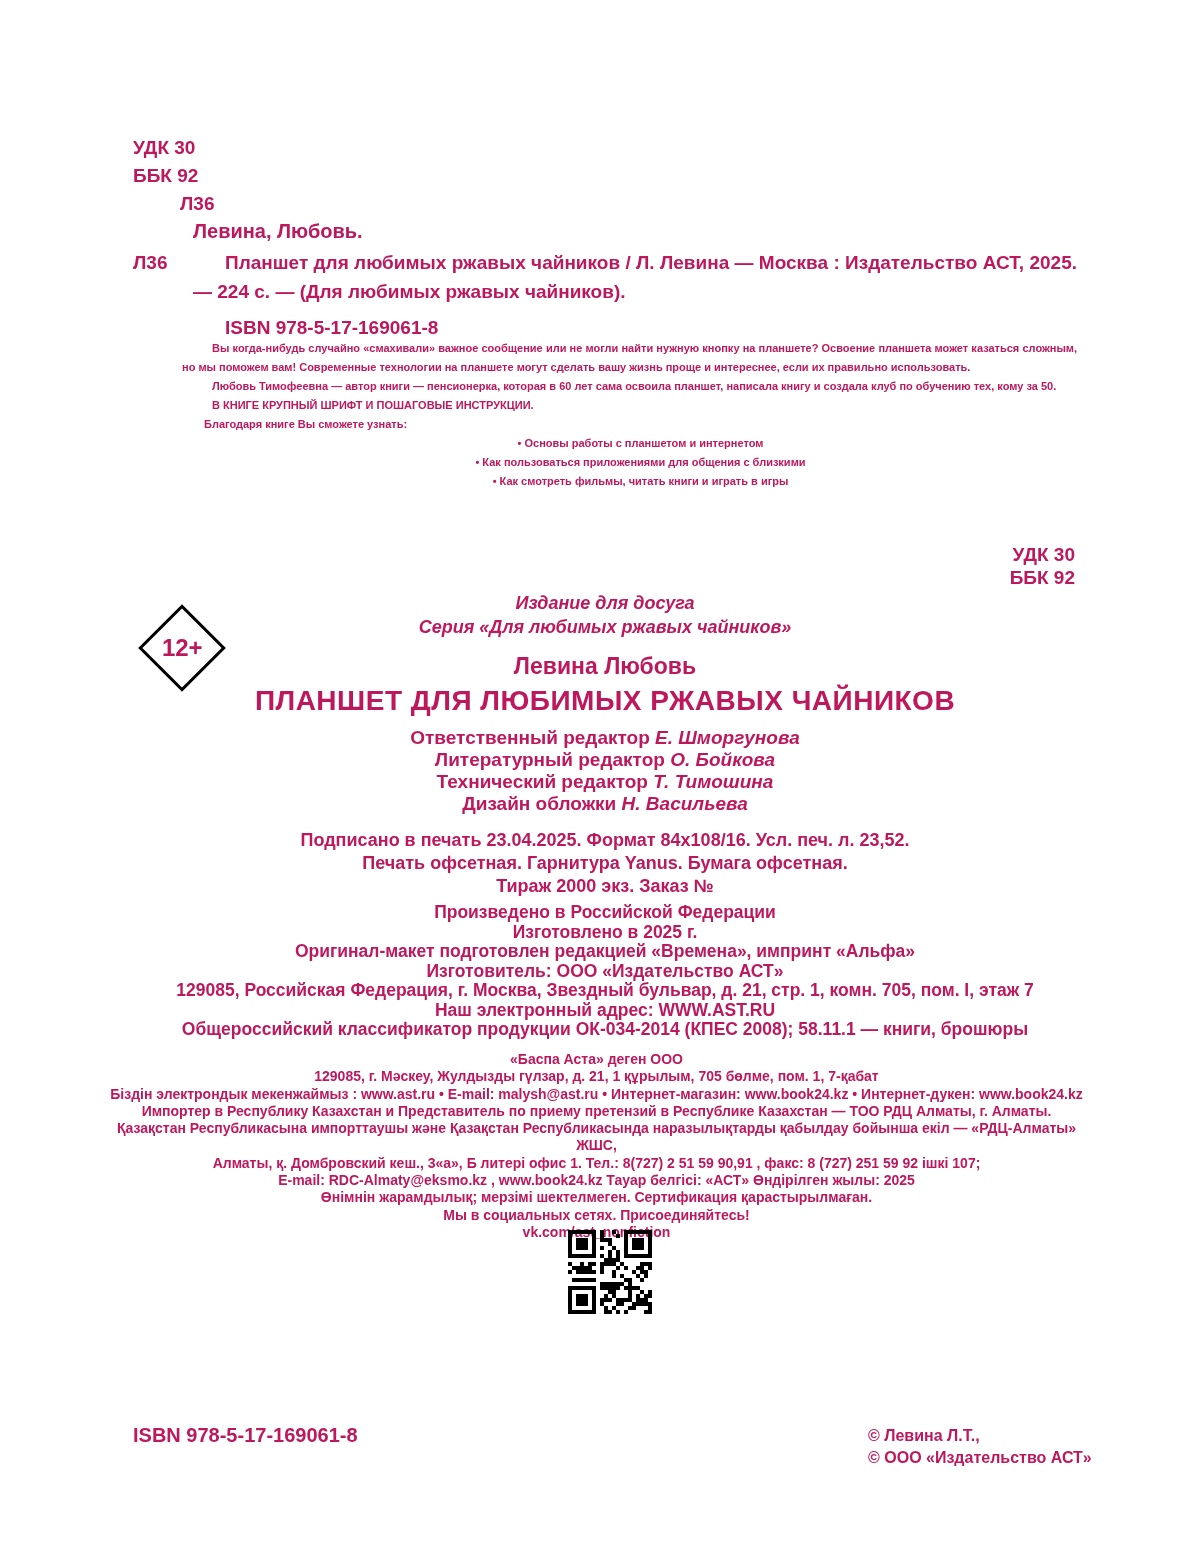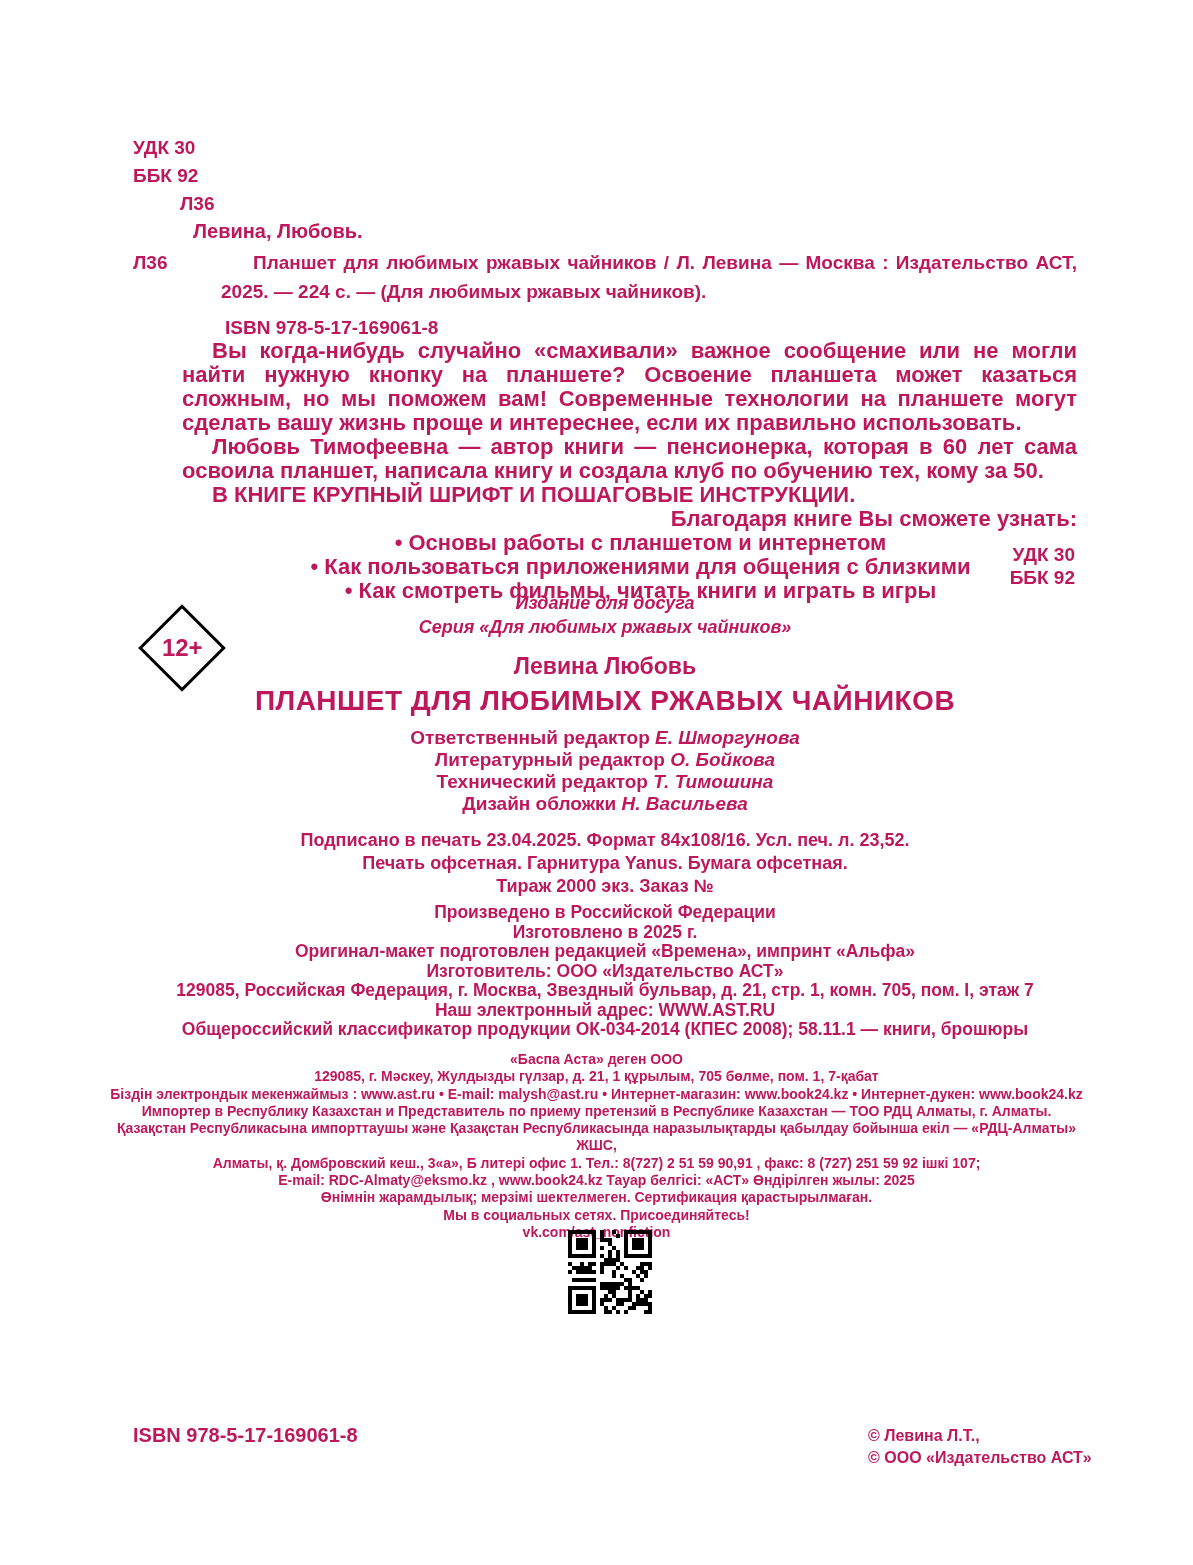--- a/index.html
+++ b/index.html
@@ -6,26 +6,26 @@
   .page{
     position:relative;width:1193px;height:1565px;background:#fff;color:#be185d;
     font-family:"Liberation Sans",sans-serif;font-weight:700;overflow:hidden;
   }
   
   .codes{position:absolute;left:133px;top:134px;font-size:19px;line-height:28px;}
   .codes .l36{padding-left:47px;}
   .author-head{position:absolute;left:193px;top:220px;font-size:20px;}
   .catalog{position:absolute;left:133px;top:248px;width:944px;font-size:19px;line-height:29px;}
   .catalog .code{position:absolute;left:0;top:0;}
-  .catalog .entry{margin-left:88px;text-indent:32px;text-align:justify;}
+  .catalog .entry{margin-left:60px;text-indent:32px;text-align:justify;}
   .isbn-top{position:absolute;left:225px;top:317px;font-size:19px;}
   
-  .annotation{position:absolute;left:182px;top:339px;width:895px;font-size:22px;line-height:24px;}
+  .annotation{position:absolute;left:182px;top:339px;width:895px;font-size:11px;line-height:19px;}
   .annotation p{margin:0;text-indent:30px;text-align:justify;}
-  .annotation .lead{text-indent:22px;text-align:right;}
+  .annotation .lead{text-indent:22px;text-align:left;}
   .annotation .bullet{margin-left:22px;text-align:center;}
   .udk-right{position:absolute;right:118px;top:543px;text-align:right;font-size:19px;line-height:23px;}
   
   .edition{position:absolute;left:133px;top:591px;width:944px;text-align:center;}
   .edition .it{font-style:italic;font-size:18px;line-height:24px;}
   .edition .author{font-size:23px;margin-top:14px;}
   .edition .title{font-size:28px;margin-top:5px;letter-spacing:0.5px;}
   
   .badge{position:absolute;left:151px;top:617px;width:56px;height:56px;border:3px solid #000;
     transform:rotate(45deg);display:flex;align-items:center;justify-content:center;background:#fff;}

